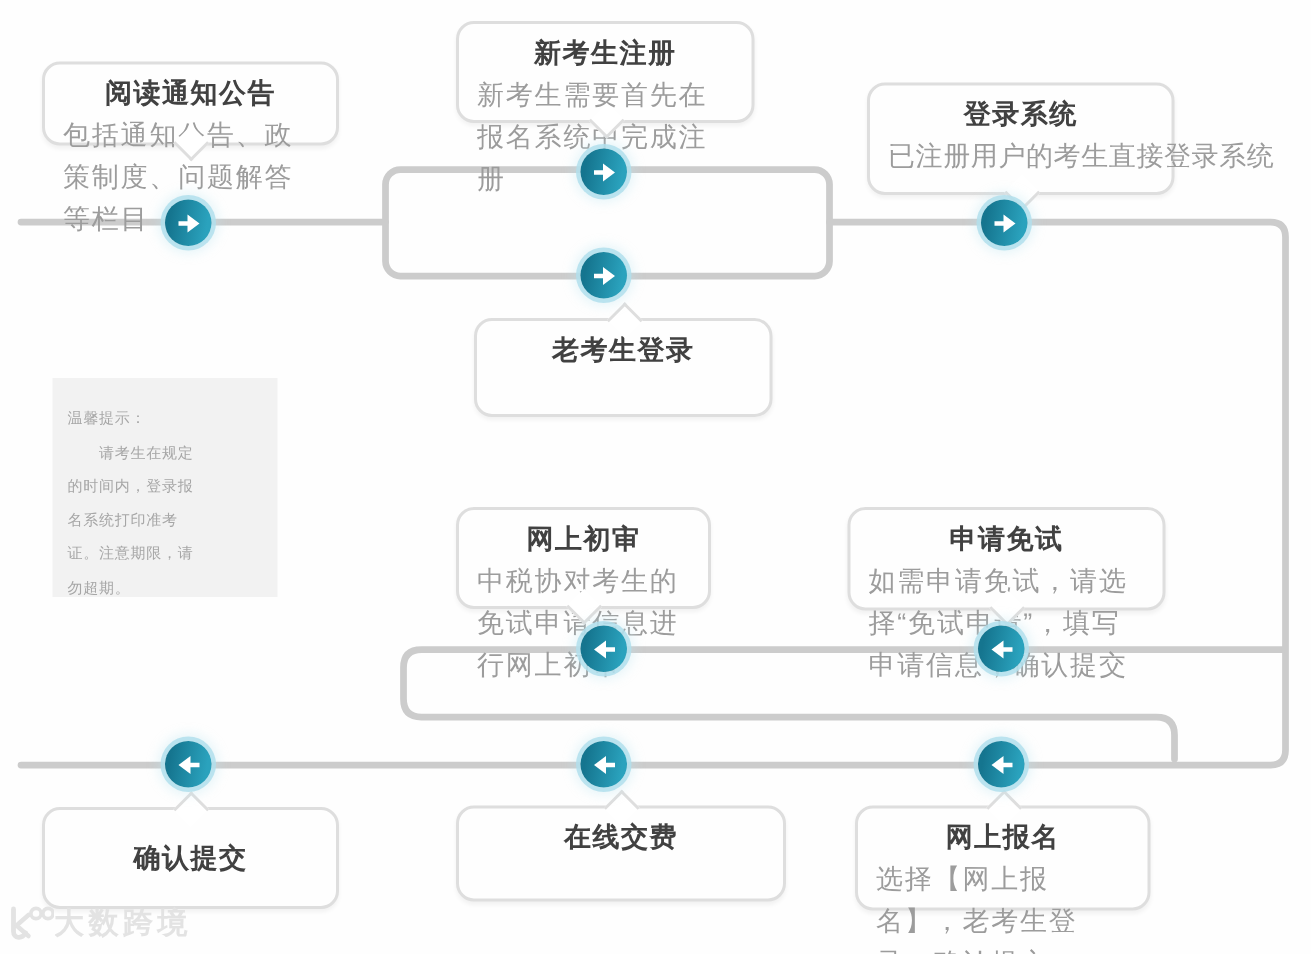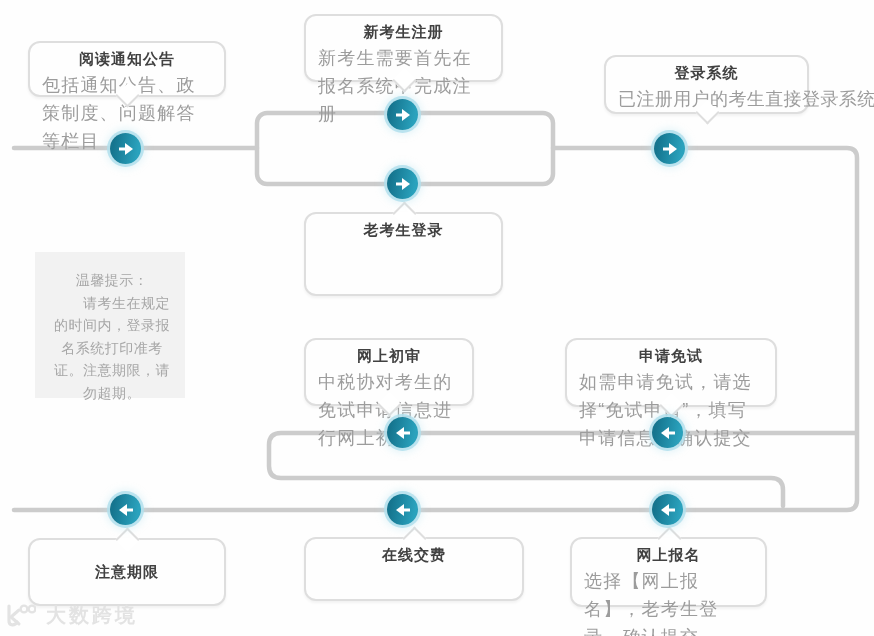--- a/index.html
+++ b/index.html
@@ -25,41 +25,41 @@
     position:absolute;z-index:2;box-sizing:border-box;
     background:var(--card-bg,#fefefe);
     border:2px solid var(--card-border,#dedede);
     border-radius:12px;
     box-shadow:0 2px 3px rgba(0,0,0,0.05);
   }
   .tail{position:absolute;left:50%;width:15px;height:15px;margin-left:-8px;background:#fff;transform:rotate(45deg);}
   .tail-bottom{bottom:-9px;border-right:2px solid var(--card-border,#dedede);border-bottom:2px solid var(--card-border,#dedede);}
   .tail-top{top:-9px;border-left:2px solid var(--card-border,#dedede);border-top:2px solid var(--card-border,#dedede);}
   .c-title{
-    margin-top:7px;text-align:center;font-size:15px;font-weight:bold;
+    margin-top:7px;text-align:center;font-size:18px;font-weight:bold;
     color:var(--title,#414141);letter-spacing:1px;
   }
   .c-desc{
     margin-top:3px;padding:0 12px;font-size:18px;line-height:1.55;
     color:var(--desc,#9c9c9c);letter-spacing:1.2px;
   }
   .c-desc.nowrap{white-space:nowrap;letter-spacing:0.4px;}
   .callout.center-only{display:flex;align-items:center;justify-content:center;}
   .callout.center-only .c-title{margin-top:0;}
   
   .tip{
     position:absolute;z-index:2;left:35px;top:252px;width:150px;height:146px;
     box-sizing:border-box;background:var(--tip-bg,#f2f2f2);
     padding:17px 6px 6px 10px;
-    font-size:14px;line-height:22.5px;color:var(--tip-text,#a6a6a6);
-    white-space:pre-line;letter-spacing:0.5px;text-align:center;
+    font-size:10px;line-height:22.5px;color:var(--tip-text,#a6a6a6);
+    white-space:pre-line;letter-spacing:0.5px;
   }
   
   .watermark{
-    position:absolute;z-index:4;left:4px;top:602px;display:flex;align-items:center;gap:10px;
+    position:absolute;z-index:4;left:4px;top:602px;display:flex;align-items:center;gap:0;
     color:var(--watermark,#e3e3e3);
   }
   .wm-text{font-size:20px;font-weight:bold;letter-spacing:3px;}
 </style>
 </head>
 <body>
 
 <div class="canvas">
 
   <svg class="flow" width="874" height="636" viewBox="0 0 874 636">
@@ -129,46 +129,46 @@
     <div class="c-title">阅读通知公告</div>
     <div class="c-desc">包括通知公告、政策制度、问题解答等栏目</div>
   </div>
 
   <div class="callout" style="left:304px;top:14px;width:199px;height:68px">
     <div class="tail tail-bottom"></div>
     <div class="c-title">新考生注册</div>
     <div class="c-desc">新考生需要首先在报名系统中完成注册</div>
   </div>
 
-  <div class="callout" style="left:604px;top:55px;width:205px;height:59px">
+  <div class="callout" style="left:578px;top:55px;width:205px;height:75px">
     <div class="tail tail-bottom"></div>
     <div class="c-title">登录系统</div>
     <div class="c-desc nowrap">已注册用户的考生直接登录系统</div>
   </div>
 
-  <div class="callout" style="left:304px;top:212px;width:199px;height:84px">
+  <div class="callout" style="left:316px;top:212px;width:199px;height:66px">
     <div class="tail tail-top"></div>
     <div class="c-title">老考生登录</div>
   </div>
 
   <div class="callout" style="left:304px;top:338px;width:170px;height:68px">
     <div class="tail tail-bottom"></div>
     <div class="c-title">网上初审</div>
     <div class="c-desc">中税协对考生的免试申请信息进行网上初审</div>
   </div>
 
   <div class="callout" style="left:565px;top:338px;width:212px;height:69px">
     <div class="tail tail-bottom"></div>
     <div class="c-title">申请免试</div>
     <div class="c-desc">如需申请免试，请选择“免试申请”，填写申请信息，确认提交</div>
   </div>
 
   <div class="callout center-only" style="left:28px;top:538px;width:198px;height:68px">
     <div class="tail tail-top"></div>
-    <div class="c-title">注意期限</div>
+    <div class="c-title">确认提交</div>
   </div>
 
   <div class="callout" style="left:304px;top:537px;width:220px;height:64px">
     <div class="tail tail-top"></div>
     <div class="c-title">在线交费</div>
   </div>
 
   <div class="callout" style="left:570px;top:537px;width:197px;height:70px">
     <div class="tail tail-top"></div>
     <div class="c-title">网上报名</div>

